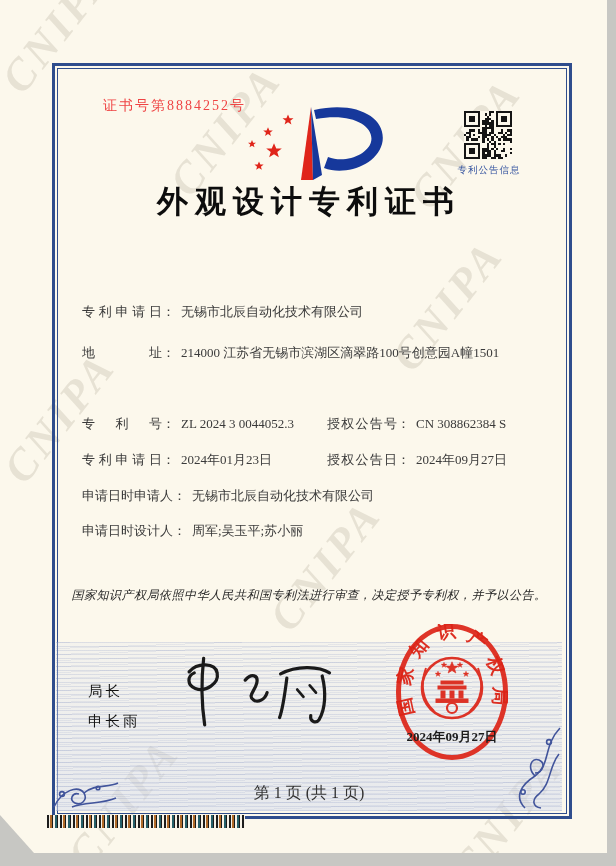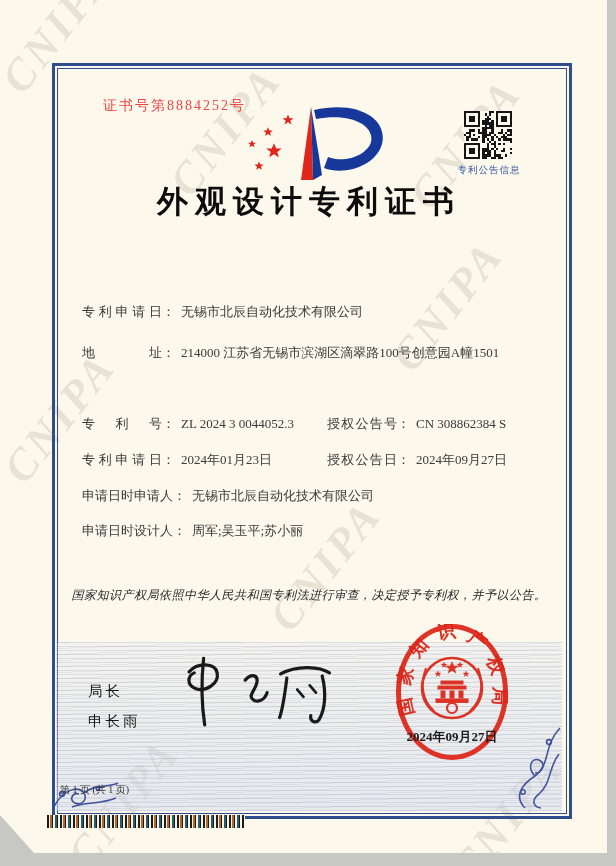--- a/index.html
+++ b/index.html
@@ -32,21 +32,21 @@
   .statement{position:absolute;left:62px;top:584px;width:494px;font-size:12px;font-style:italic;
       color:#262626;text-align:center;line-height:22px;letter-spacing:0.5px;}
   .officer{position:absolute;left:88px;top:676px;font-family:Liberation Serif, serif;
       font-size:14.5px;color:#141414;letter-spacing:3px;line-height:30px;font-weight:500;}
   .signature{position:absolute;left:166px;top:650px;width:172px;height:78px;}
   .seal{position:absolute;left:396px;top:624px;width:112px;height:136px;}
   .seal-ring{position:absolute;left:0;top:0;width:102px;height:126px;border:5px solid #dc2417;
       border-radius:50%;opacity:0.92;}
   .seal-date{position:absolute;left:0;top:104px;width:112px;text-align:center;font-size:13px;
       font-weight:bold;color:#1c1c1c;letter-spacing:0px;white-space:nowrap;}
-  .footer-page{position:absolute;left:52px;top:783px;width:514px;text-align:left;font-size:10px;color:#333;padding-left:8px;}
+  .footer-page{position:absolute;left:52px;top:783px;width:514px;text-align:center;font-size:16px;color:#333;}
   .barcode{position:absolute;left:47px;top:815px;width:198px;height:13px;
       background:repeating-linear-gradient(90deg,#1c1c1c 0 2px,#f7f3e8 2px 3px,#b06a28 3px 5px,
       #1c1c1c 5px 6px,#f7f3e8 6px 8px,#265f68 8px 10px,#1c1c1c 10px 11px,#f7f3e8 11px 13px);}
   .flourish-left{position:absolute;left:52px;top:780px;width:68px;height:30px;}
   .flourish-right{position:absolute;left:503px;top:726px;width:60px;height:84px;}
   svg{display:block;}
 </style>
 </head>
 <body>
 

